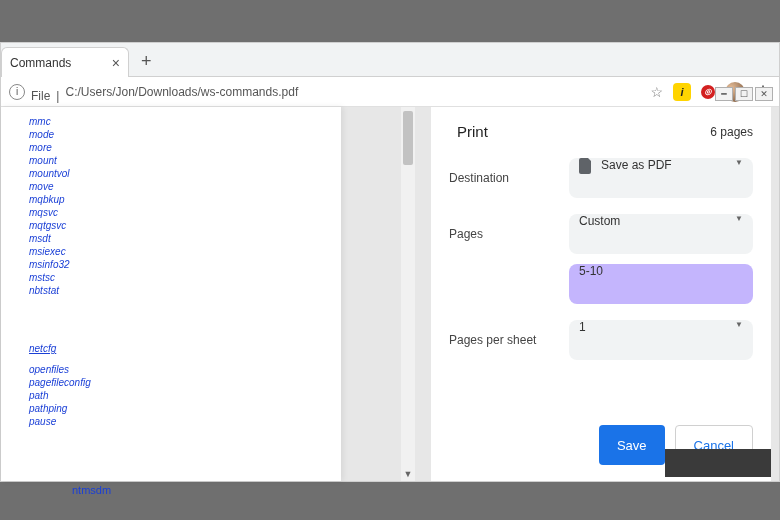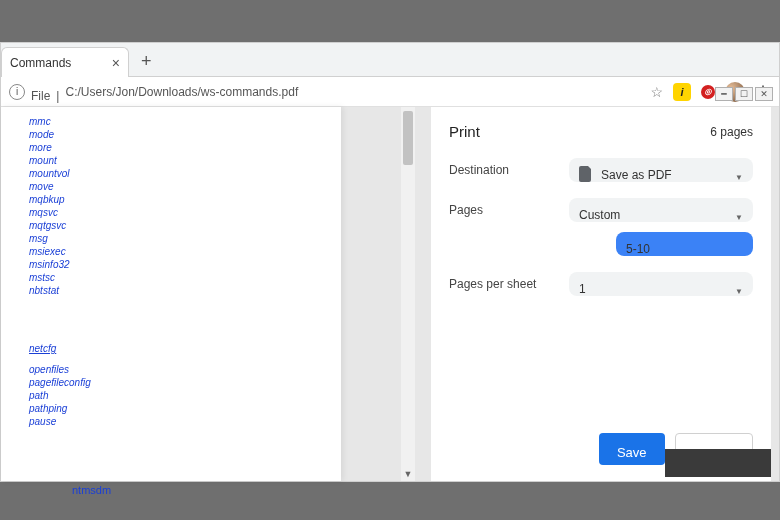--- a/index.html
+++ b/index.html
@@ -34,32 +34,32 @@
   .cmd.u { text-decoration:underline;margin-top:45px; }
   .preview .gap { height:8px; }
 
   .midscroll { position:absolute; left:400px; top:0; width:14px; height:100%; background:#f1f1f1;}
   .midscroll .thumb { position:absolute; left:2px; top:4px; width:10px; height:54px; background:#c2c2c2; border-radius:2px;}
   .midscroll .arr { position:absolute; left:0; width:14px; height:14px; font-size:9px; color:#666; display:flex; align-items:center; justify-content:center;}
   .midscroll .arr.b { bottom:0; }
 
   .panel { position:absolute; right:8px; top:0; bottom:0; width:340px; background:#fff; }
   .panel-h { display:flex; justify-content:space-between; align-items:center; padding:16px 18px 10px; }
-  .panel-h .title { font-size:15px; color:#222; }
+  .panel-h .title { font-size:15px; color:#222;margin-left:8px; }
   .panel-h .count { font-size:12px; color:#333; }
   .row { display:flex; align-items:center; padding:8px 18px; }
   .row .label { width:120px; font-size:12px; color:#444; }
-  .row .ctl { flex:1; height:24px; background:#f1f3f4; border-radius:8px; display:flex; align-items:flex-end; padding:0 10px; font-size:12px; color:#333; position:relative;}
+  .row .ctl { flex:1; height:40px; background:#f1f3f4; border-radius:8px; display:flex; align-items:flex-start; padding:0 10px; font-size:12px; color:#333; position:relative;}
   .row .ctl .dd { position:absolute; right:10px; font-size:8px; color:#666;}
   .row .ctl svg { margin-right:8px; }
-  .row .ctl.input { background:#3b82f6;margin-left:47px; }
+  .row .ctl.input { background:#c4b5fd; }
   .row.pages-input { padding-top:2px; }
   .row.pages-input .label { }
   .footer { position:absolute; bottom:16px; right:18px; display:flex; gap:10px; }
-  .btn { height:32px; padding:12px 18px; border-radius:4px; font-size:13px; display:flex; cursor:pointer; }
+  .btn { height:40px; padding:18px 18px; border-radius:4px; font-size:13px; display:flex; align-items:center; cursor:pointer; }
   .btn.primary { background:#1a73e8; color:#fff; }
   .btn.secondary { background:#fff; color:#1a73e8; border:1px solid #d0d0d0; }
   .darkstrip { position:absolute; right:8px; bottom:4px; width:106px; height:28px; background:#3a3a3a;}
   .bluespan { position:absolute; left:72px; top:484px; font-size:11px; color:#1a3fd6; }
 </style>
 </head>
 <body>
 
 <div class="vp">
   <div class="browser">
@@ -98,21 +98,21 @@
         <div class="pad" id="cmds">
             <div class="cmd">mmc</div>
             <div class="cmd">mode</div>
             <div class="cmd">more</div>
             <div class="cmd">mount</div>
             <div class="cmd">mountvol</div>
             <div class="cmd">move</div>
             <div class="cmd">mqbkup</div>
             <div class="cmd">mqsvc</div>
             <div class="cmd">mqtgsvc</div>
-            <div class="cmd">msg</div>
+            <div class="cmd">msdt</div>
             <div class="cmd">msiexec</div>
             <div class="cmd">msinfo32</div>
             <div class="cmd">mstsc</div>
             <div class="cmd">nbtstat</div>
             <div class="cmd u">netcfg</div>
             <div class="gap"></div>
             <div class="cmd">openfiles</div>
             <div class="cmd">pagefileconfig</div>
             <div class="cmd">path</div>
             <div class="cmd">pathping</div>

